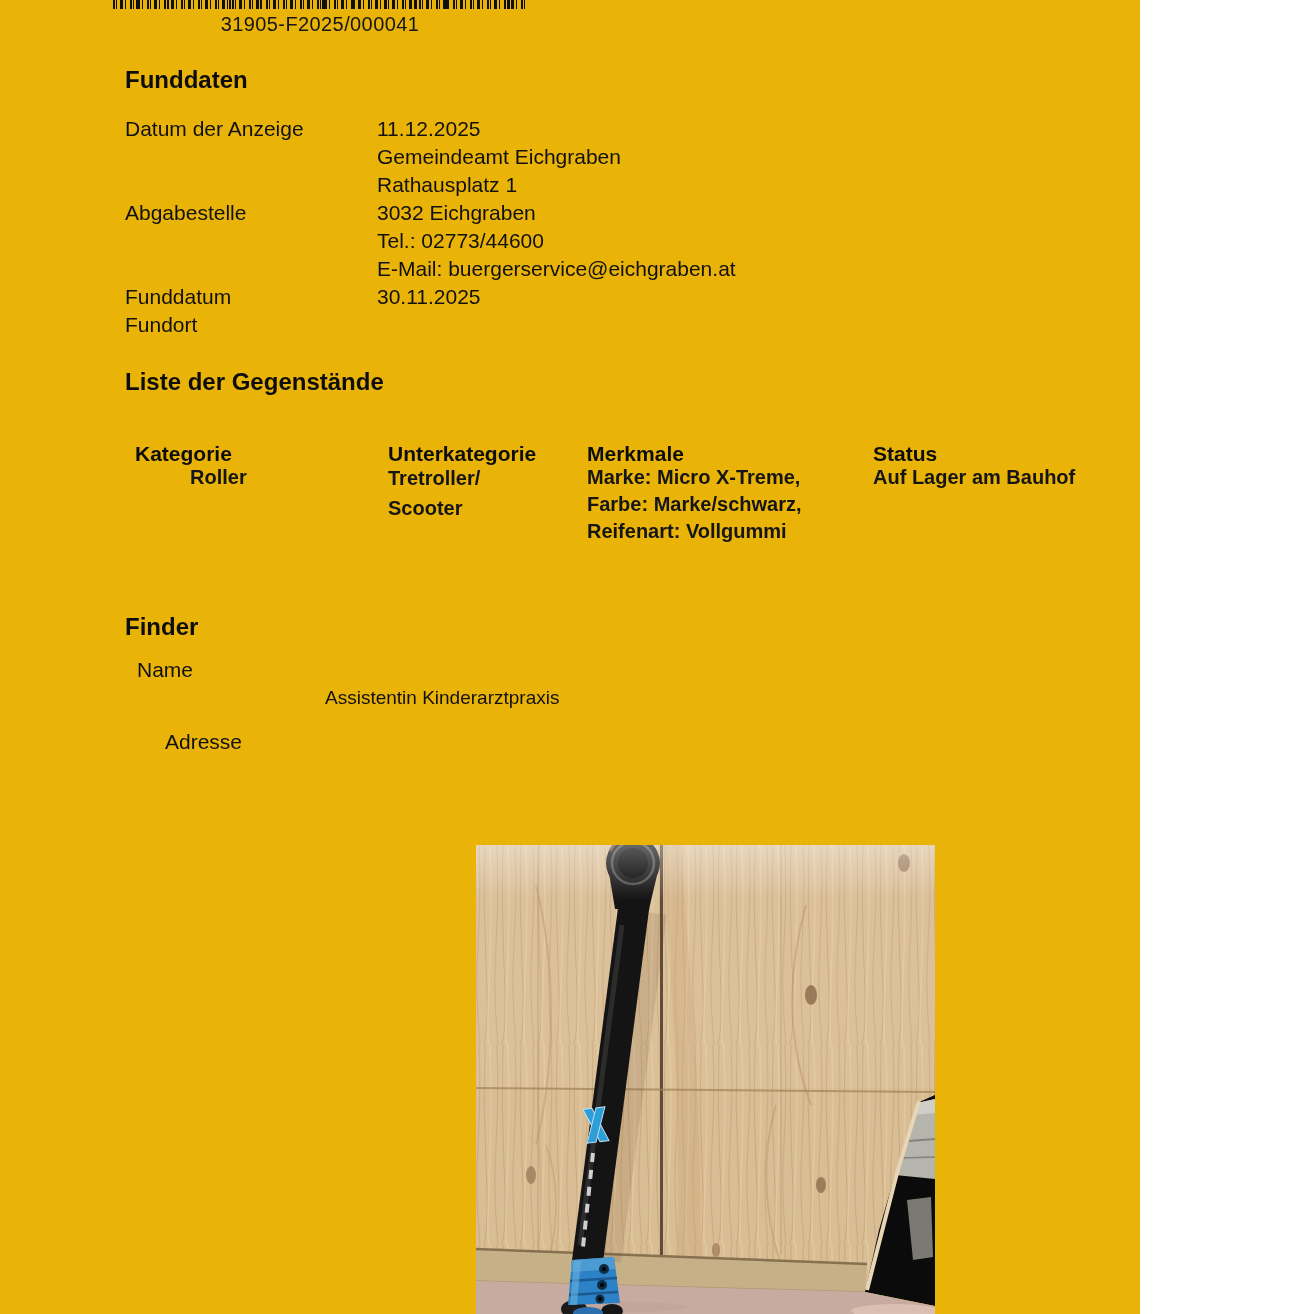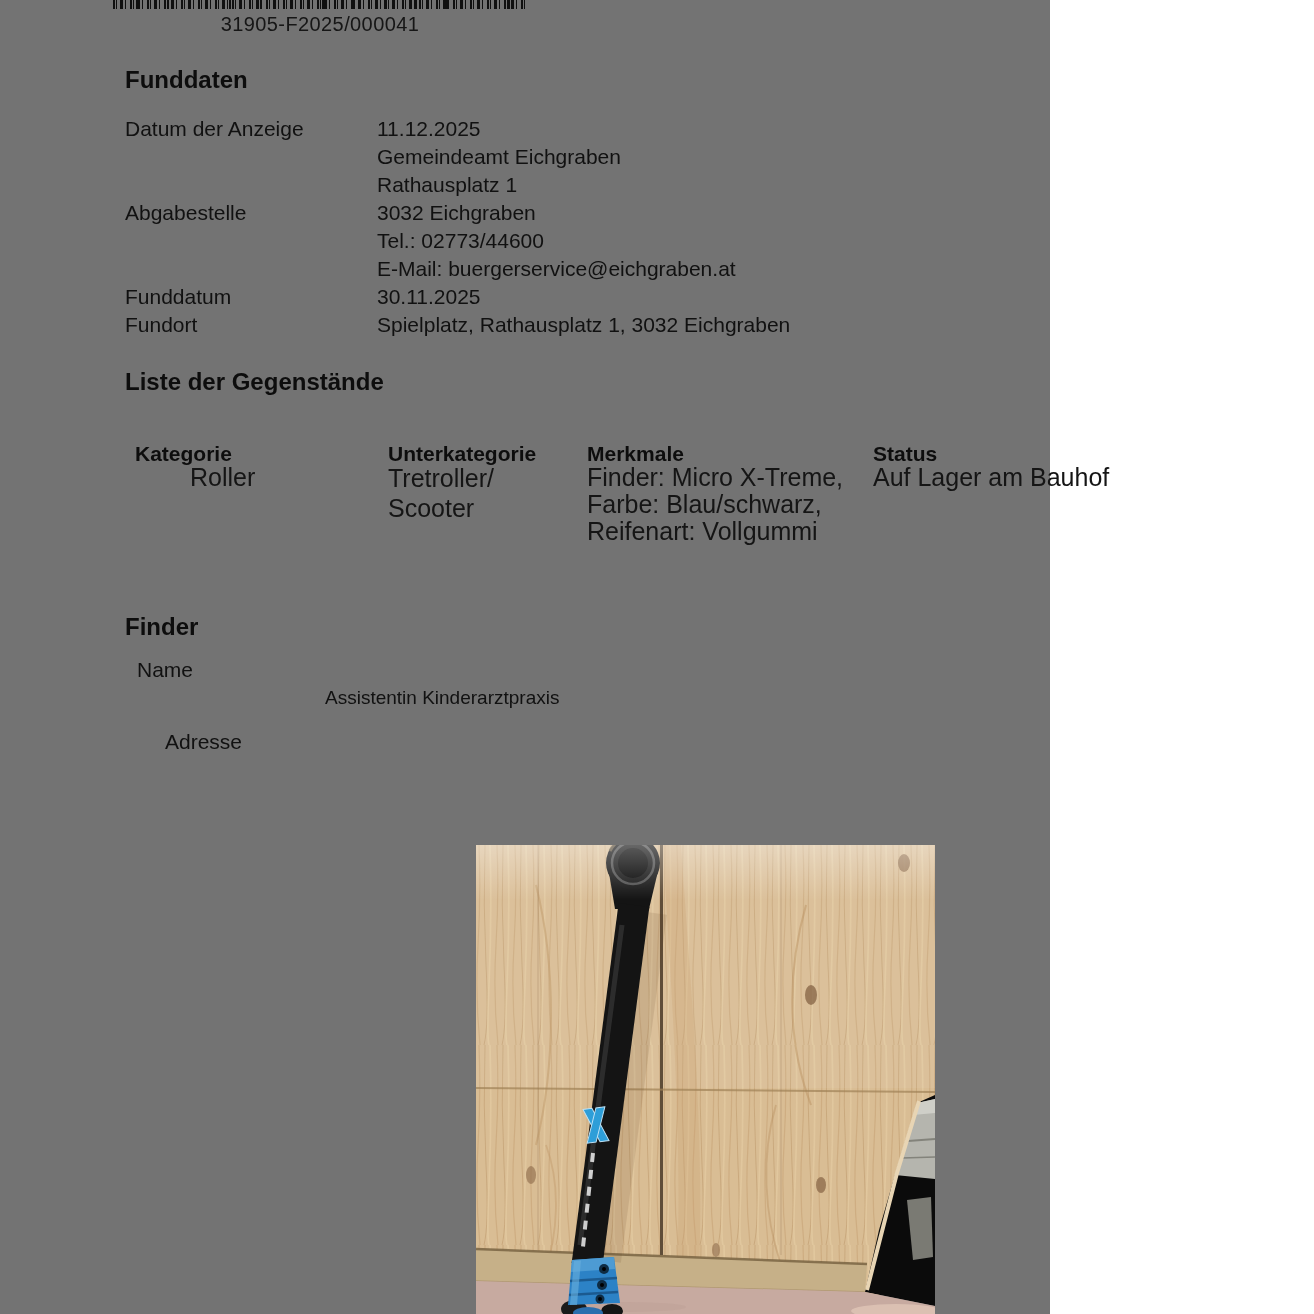--- a/index.html
+++ b/index.html
@@ -6,22 +6,22 @@
   html,body { background:#fff; }
   body {
     width:1314px; height:1314px;
     font-family:"Liberation Sans", sans-serif;
     color:#111;
     position:relative;
     overflow:hidden;
   }
   .page {
     position:absolute; left:0; top:0;
-    width:1050px; height:1314px;
-    background:#737373;
+    width:1140px; height:1314px;
+    background:#eab308;
   }
 
   
   .barcode-wrap { position:absolute; left:113px; top:0; width:414px; text-align:center; }
   .barcode-bars {
     width:414px; height:9px; margin:0 auto;
     background-image:
       repeating-linear-gradient(90deg,
         #101010 0px, #101010 2px, transparent 2px, transparent 3px,
         #101010 3px, #101010 4px, transparent 4px, transparent 7px,
@@ -45,21 +45,21 @@
   .kv-row { display:flex; align-items:center; }
   .kv-label { width:252px; flex:none; font-size:21px; line-height:28px; white-space:nowrap; }
   .kv-values { font-size:21px; line-height:28px; }
   .kv-values > div { white-space:nowrap; }
 
   
   .th {
     position:absolute; top:425px;
     font-size:21px; font-weight:bold; line-height:28px; white-space:nowrap; color:#0d0d0d;margin-top:15px;
   }
-  .cell { position:absolute; font-size:25px; color:#151515; white-space:nowrap; }
+  .cell { position:absolute; font-size:20px; color:#151515; white-space:nowrap;font-weight:bold; }
   .cell-kategorie { left:190px; top:464px; line-height:27px; }
   .cell-unterkategorie { left:388px; top:463px; width:170px; line-height:30px; white-space:normal; }
   .uk-line1 { display:flex; }
   .cell-merkmale { left:587px; top:464px; width:250px; line-height:27px; }
   .cell-status { left:873px; top:464px; line-height:27px; }
 
   
   .finder-label { position:absolute; left:137px; font-size:21px; line-height:28px; white-space:nowrap; }
   .finder-value { position:absolute; left:325px; font-size:19px; line-height:28px; white-space:nowrap; }
 
@@ -100,23 +100,20 @@
       </div>
     </div>
     <div class="kv-row">
       <div class="kv-label">Funddatum</div>
       <div class="kv-values">
         <div>30.11.2025</div>
       </div>
     </div>
     <div class="kv-row">
       <div class="kv-label">Fundort</div>
-      <div class="kv-values">
-        <div>Spielplatz, Rathausplatz 1, 3032 Eichgraben</div>
-      </div>
     </div>
   </div>
 
   <div class="section-title" style="top:369px;">Liste der Gegenstände</div>
 
   <div>
     <div class="th" style="left:135px;">Kategorie</div>
     <div class="th" style="left:388px;">Unterkategorie</div>
     <div class="th" style="left:587px;">Merkmale</div>
     <div class="th" style="left:873px;">Status</div>
@@ -125,22 +122,22 @@
 
     <div class="cell cell-unterkategorie">
       <div class="uk-line1">
         <span>Tretroller</span>
         <span>/</span>
       </div>
       <div>Scooter</div>
     </div>
 
     <div class="cell cell-merkmale">
-      <div>Finder: Micro X-Treme,</div>
-      <div>Farbe: Blau/schwarz,</div>
+      <div>Marke: Micro X-Treme,</div>
+      <div>Farbe: Marke/schwarz,</div>
       <div>Reifenart: Vollgummi</div>
     </div>
 
     <div class="cell cell-status">Auf Lager am Bauhof</div>
   </div>
 
   <div class="section-title" style="top:614px;">Finder</div>
   <div class="finder-label" style="top:656px;">Name</div>
   <div class="finder-value" style="top:684px;">Assistentin Kinderarztpraxis</div>
   <div class="finder-label" style="top:728px;margin-left:28px;">Adresse</div>

